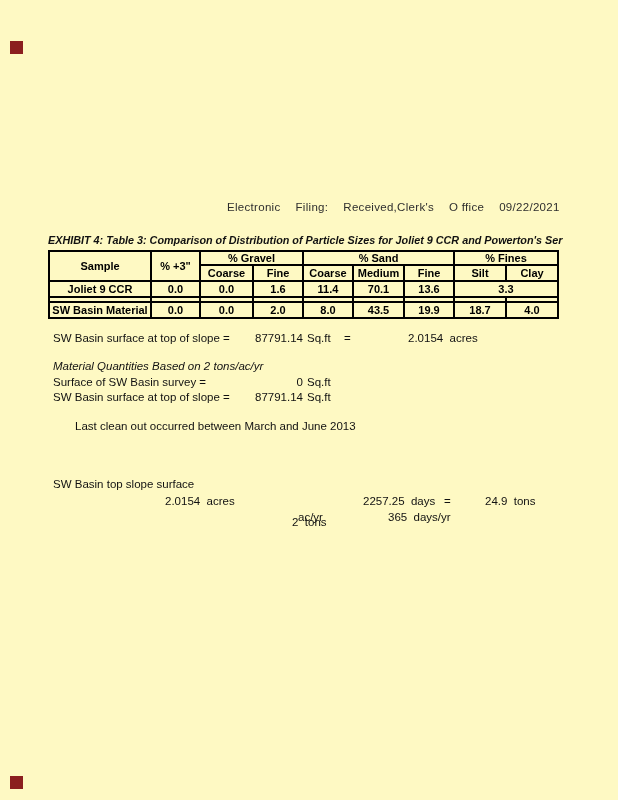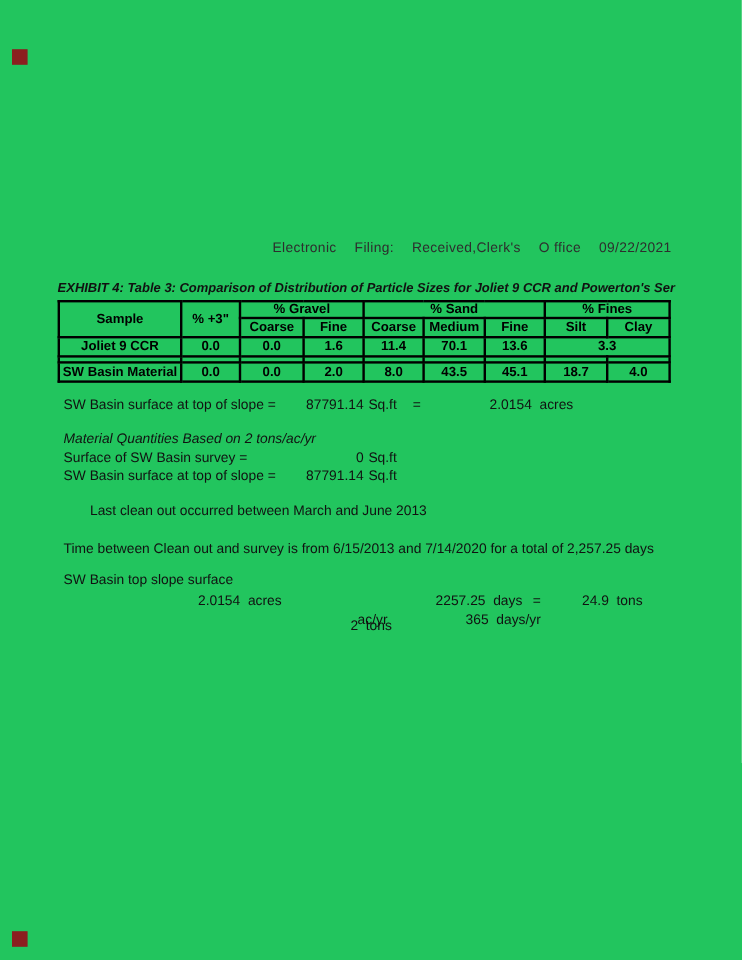--- a/index.html
+++ b/index.html
@@ -5,21 +5,21 @@
   html, body { margin: 0; padding: 0; }
   body {
     width: 618px; height: 800px;
     background: #ffffff;
     font-family: "Liberation Sans", sans-serif;
     color: #1a1a1a;
   }
   .page {
     position: relative;
     width: 618px; height: 800px;
-    background: #22c55e;
+    background: #fef9c3;
     overflow: hidden;
   }
   .mark {
     position: absolute;
     width: 13px; height: 13px;
     background: #8b1f1f;
   }
   .mark-top { left: 10px; top: 41px; }
   .mark-bottom { left: 10px; top: 776px; }
 
@@ -135,21 +135,21 @@
           <td></td>
       <td></td>
     </tr>
     <tr class="data">
       <td class="left">SW Basin Material</td>
       <td>0.0</td>
       <td>0.0</td>
       <td>2.0</td>
       <td>8.0</td>
       <td>43.5</td>
-      <td>45.1</td>
+      <td>19.9</td>
       <td>18.7</td>
       <td>4.0</td>
     </tr>
   </tbody>
     </table>
 
   <span class="t" style="left:53px; top:332px;">SW Basin surface at top of slope =</span>
   <span class="t num-right" style="left:210px; top:332px; width:93px;">87791.14</span>
   <span class="t" style="left:307px; top:332px;">Sq.ft</span>
   <span class="t" style="left:344px; top:332px;">=</span>
@@ -159,21 +159,20 @@
 
   <span class="t" style="left:53px; top:376px;">Surface of SW Basin survey =</span>
   <span class="t num-right" style="left:210px; top:376px; width:93px;">0</span>
   <span class="t" style="left:307px; top:376px;">Sq.ft</span>
 
   <span class="t" style="left:53px; top:391px;">SW Basin surface at top of slope =</span>
   <span class="t num-right" style="left:210px; top:391px; width:93px;">87791.14</span>
   <span class="t" style="left:307px; top:391px;">Sq.ft</span>
 
   <span class="t" style="left:53px; top:420px;padding-left:22px;">Last clean out occurred between March and June 2013</span>
-  <span class="t" style="left:53px; top:452px;">Time between Clean out and survey is from 6/15/2013 and 7/14/2020 for a total of 2,257.25 days</span>
   <span class="t" style="left:53px; top:478px;">SW Basin top slope surface</span>
 
   <span class="t" style="left:165px; top:495px;">2.0154  acres</span>
   <span class="t" style="left:292px; top:516px;">2  tons</span>
   <span class="t" style="left:363px; top:495px;">2257.25  days</span>
   <span class="t" style="left:444px; top:495px;">=</span>
   <span class="t" style="left:485px; top:495px;">24.9  tons</span>
 
   <span class="t" style="left:298px; top:511px;">ac/yr</span>
   <span class="t" style="left:388px; top:511px;">365  days/yr</span>

